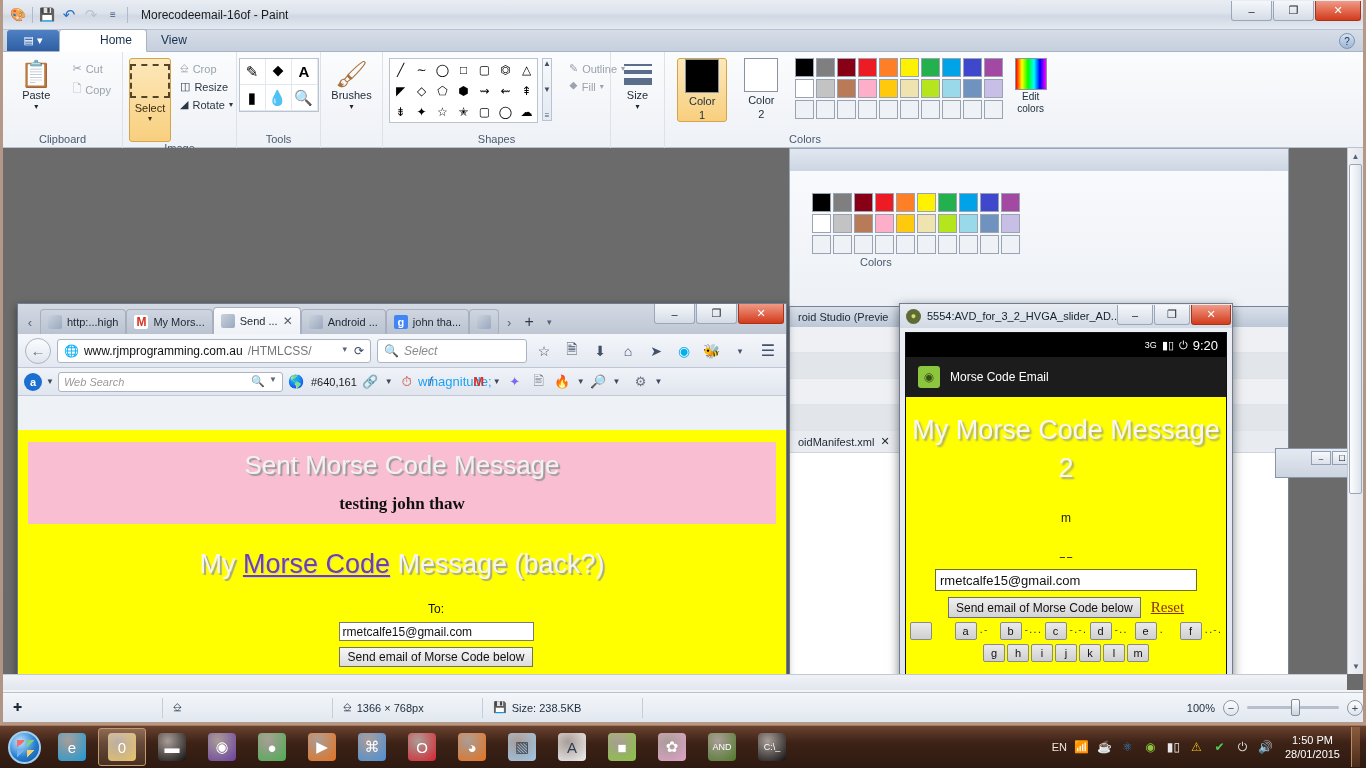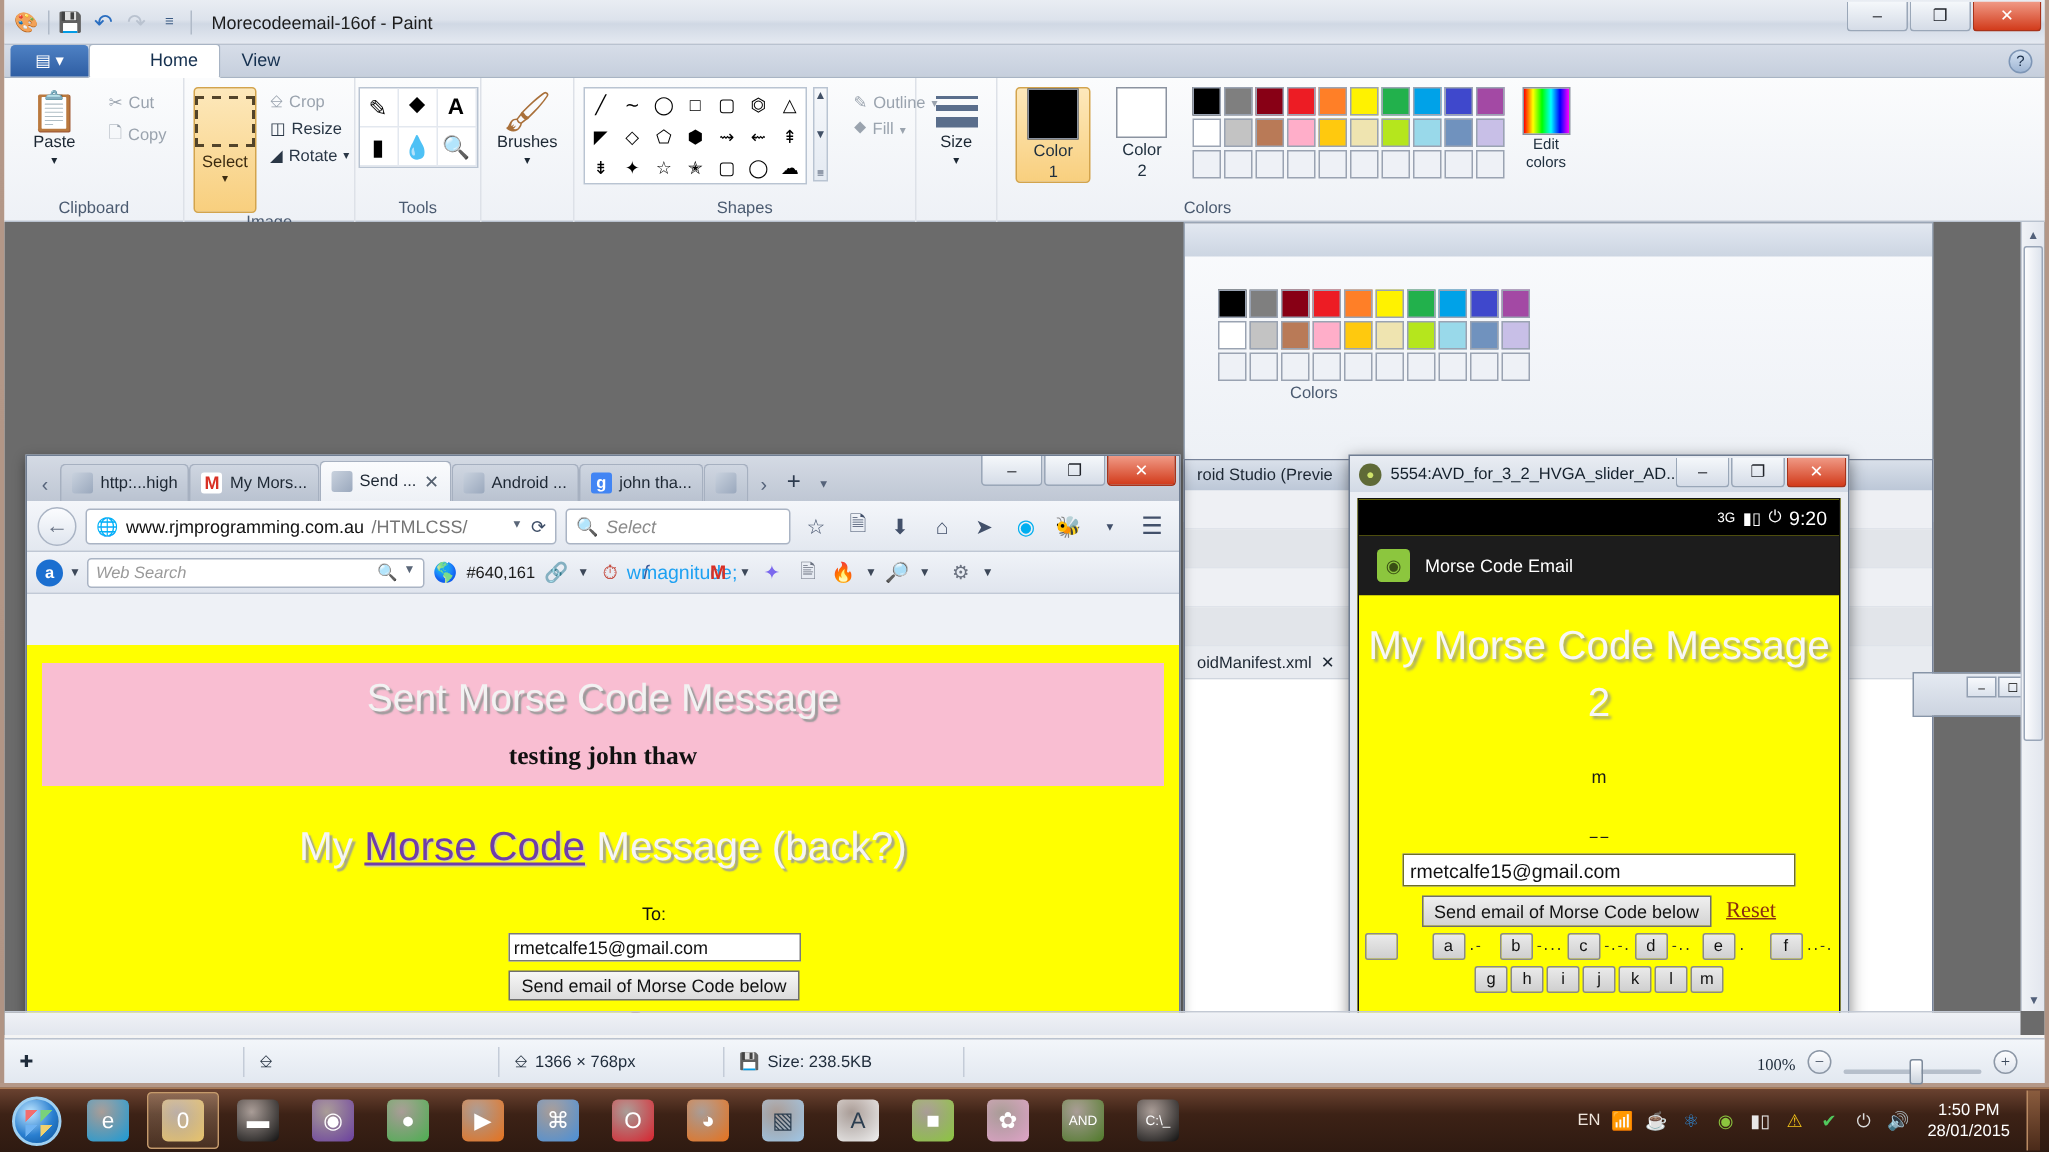--- a/index.html
+++ b/index.html
@@ -94,21 +94,21 @@
   
   #paint-canvas-area { position:absolute; left:0; top:148px; right:0; bottom:32px;
      background:#6b6b6b; overflow:hidden;}
 
   
   #paint-status { position:absolute;left:0;right:0;bottom:0;height:30px;
      background:linear-gradient(#f3f6fa,#e2e8f0); border-top:1px solid #b9c2cf;
      display:flex; align-items:center; font-size:11px; color:#1e2b3a;}
   .st-cell{ display:flex;align-items:center;gap:5px;padding:0 10px;height:20px;
             border-right:1px solid #c4ccd8;}
-  #zoomzone{ margin-left:auto; display:flex;align-items:flex-end;gap:8px;padding-right:18px;font-family:Liberation Serif, serif;}
+  #zoomzone{ margin-left:auto; display:flex;align-items:center;gap:8px;}
   .zbtn{width:16px;height:16px;border-radius:50%;border:1px solid #8c97a6;
         background:linear-gradient(#fdfdfe,#dfe5ee);display:flex;align-items:center;
         justify-content:center;font-size:11px;color:#3c4a5c;cursor:pointer;}
   #ztrack{width:92px;height:3px;background:#b6bfcb;position:relative;border-radius:2px;}
   #zthumb{position:absolute;left:44px;top:-7px;width:9px;height:17px;border:1px solid #7d8a9b;
           border-radius:2px;background:linear-gradient(#ffffff,#ccd4de);cursor:pointer;}
 
   
   .bgwin{position:absolute;background:#eef1f6;border:1px solid #7d8a9b;}
 

